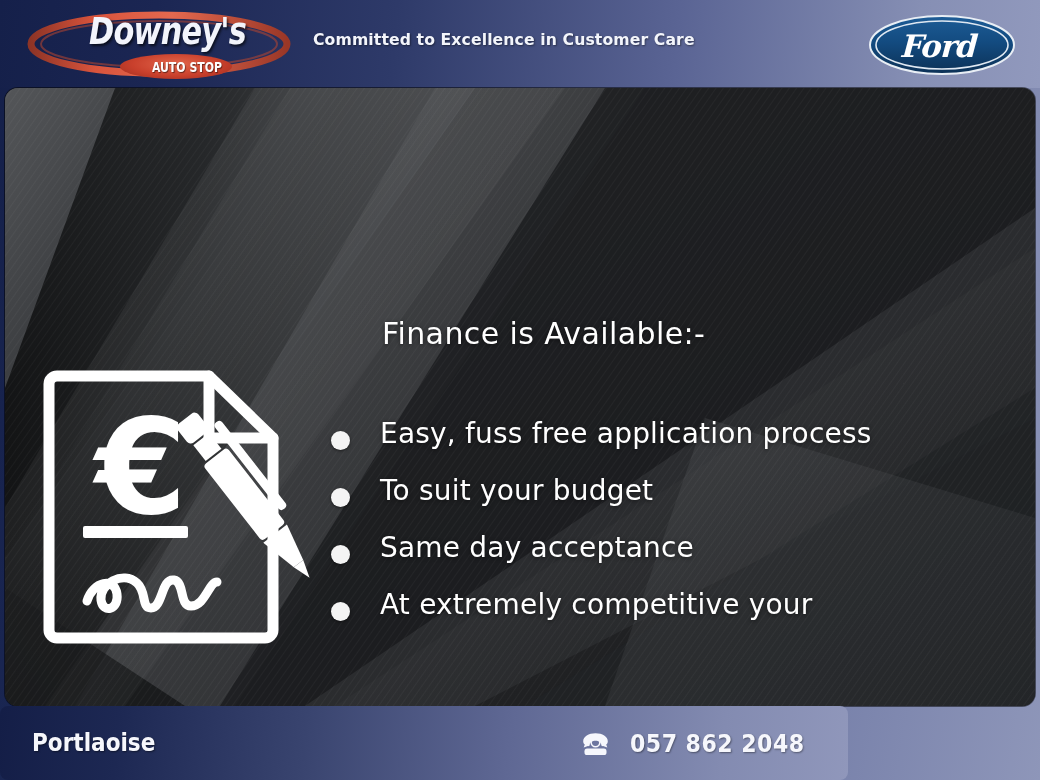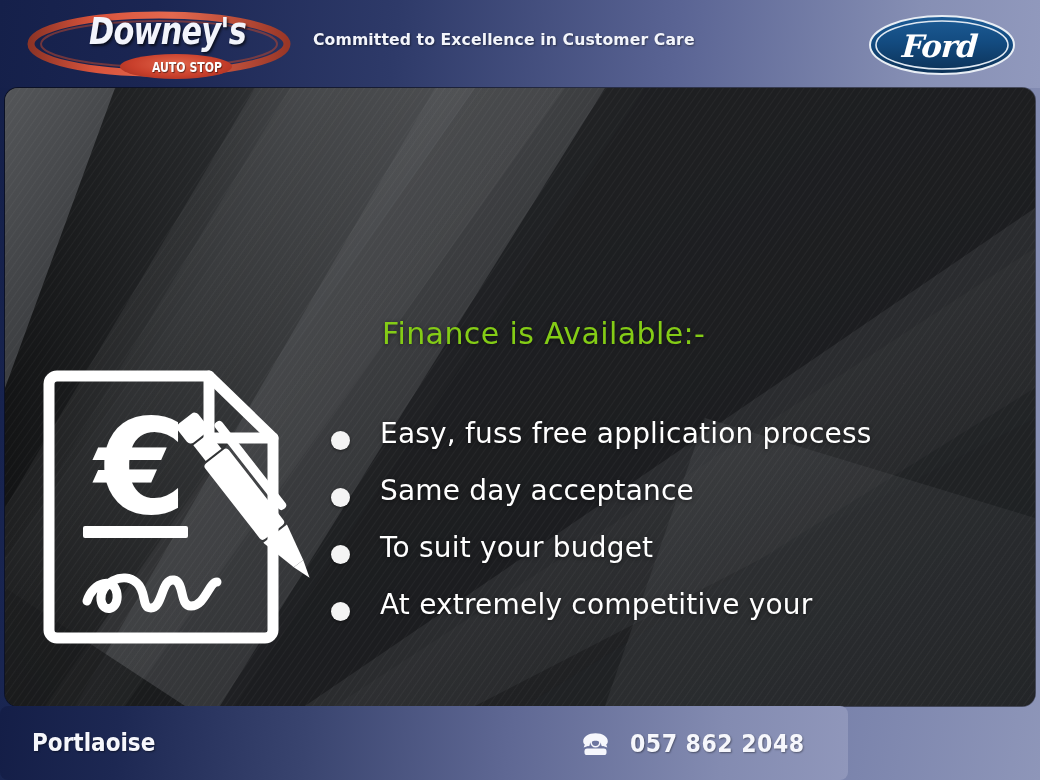--- a/index.html
+++ b/index.html
@@ -104,21 +104,21 @@
   .doc-icon {
     position:absolute; left:36px; top:280px;
     width:280px; height:285px;
   }
 
   .headline {
     position:absolute; left:377px; top:228px;
     font-family:"DejaVu Sans", sans-serif;
     font-size:30px;
     font-weight:normal;
-    color:#84cc16;
+    color:#ffffff;
     letter-spacing:.4px;
     white-space:nowrap;
     text-shadow:0 1px 4px rgba(0,0,0,.55);
   }
 
   .bullet-list {
     position:absolute; left:326px; top:305px;
     list-style:none;
   }
   .bullet-item {
@@ -305,25 +305,25 @@
 
       <div class="headline">Finance is Available:-</div>
 
       <ul class="bullet-list">
         <li class="bullet-item">
           <span class="bullet-dot"></span>
           <span class="bullet-text">Easy, fuss free application process</span>
         </li>
         <li class="bullet-item">
           <span class="bullet-dot"></span>
-          <span class="bullet-text">Same day acceptance</span>
+          <span class="bullet-text">To suit your budget</span>
         </li>
         <li class="bullet-item">
           <span class="bullet-dot"></span>
-          <span class="bullet-text">To suit your budget</span>
+          <span class="bullet-text">Same day acceptance</span>
         </li>
         <li class="bullet-item">
           <span class="bullet-dot"></span>
           <span class="bullet-text">At extremely competitive your</span>
         </li>
       </ul>
 
     </div>
   </div>
 

